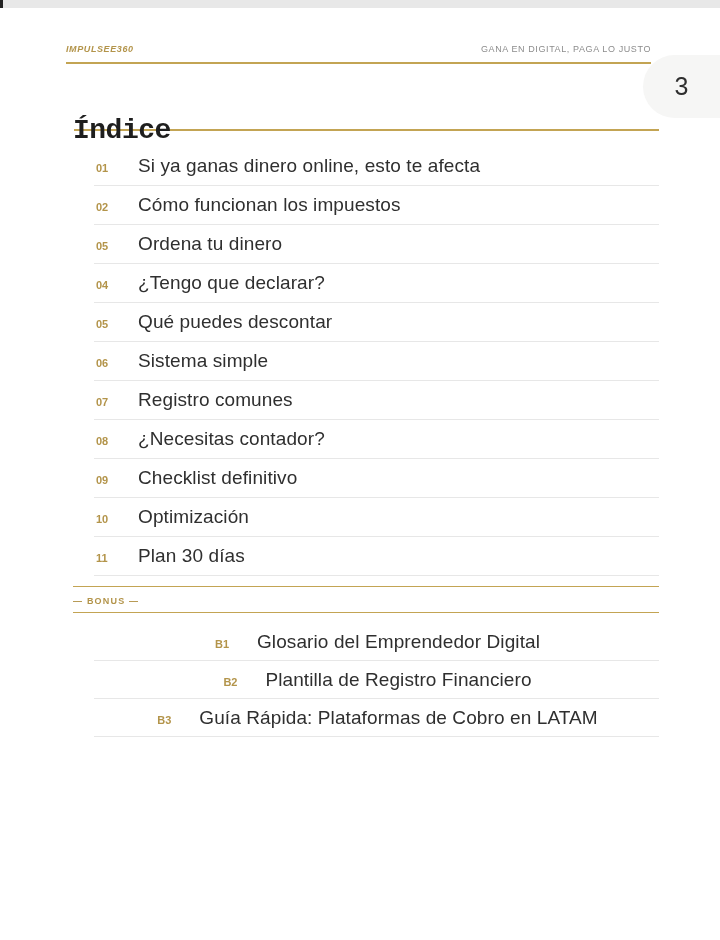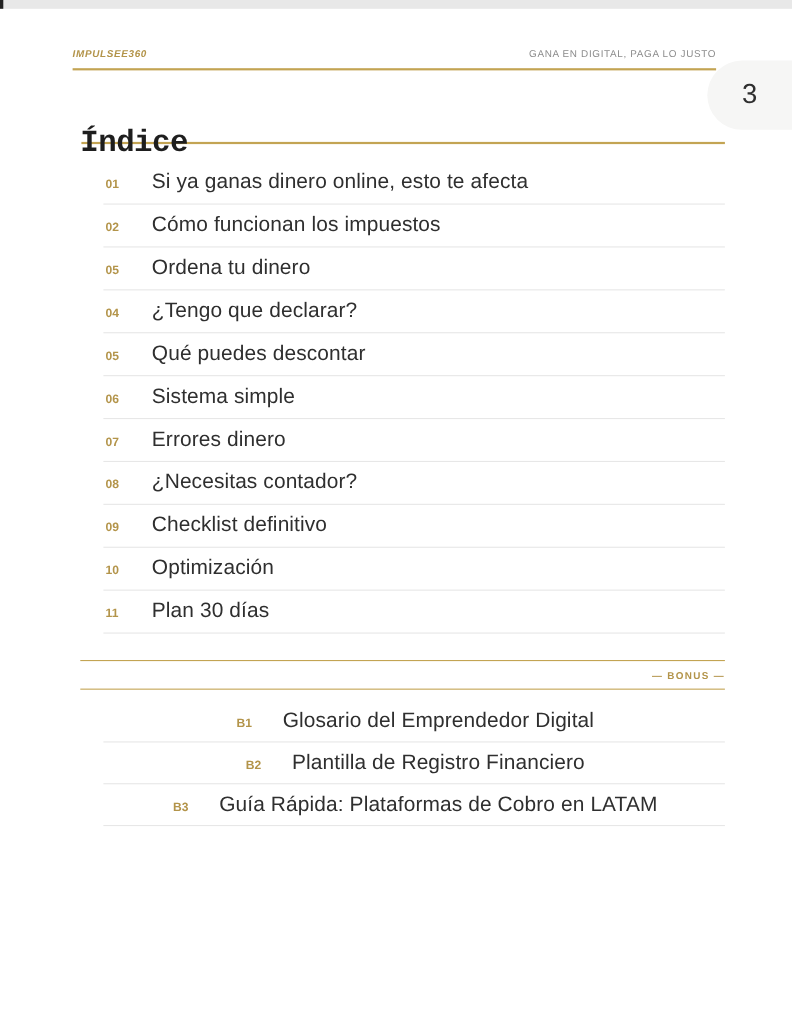--- a/index.html
+++ b/index.html
@@ -85,24 +85,24 @@
   .row-num{
     flex:none;width:44px;padding-left:2px;box-sizing:border-box;
     font-size:11px;font-weight:bold;color:var(--accent-text);
     padding-top:8px;line-height:1;
   }
   .row-label{
     font-size:19px;color:var(--item-ink);
     letter-spacing:0.1px;line-height:1.15;
   }
   .bonus-divider{
-    margin:24px 61px 10px 73px;
+    margin:10px 61px 10px 73px;
     border-top:1px solid var(--accent-line);
     border-bottom:1px solid var(--accent-line);
-    text-align:right;
+    text-align:left;
     padding:3px 0 4px 0;
   }
   .bonus-divider span{
     font-size:9px;font-weight:bold;color:var(--accent-text);
     letter-spacing:1.2px;line-height:1;
   }
 </style>
 </head>
 <body>
 
@@ -152,21 +152,21 @@
       <span class="row-label">Qué puedes descontar</span>
     </div>
 
     <div class="toc-row">
       <span class="row-num">06</span>
       <span class="row-label">Sistema simple</span>
     </div>
 
     <div class="toc-row">
       <span class="row-num">07</span>
-      <span class="row-label">Errores dinero</span>
+      <span class="row-label">Registro comunes</span>
     </div>
 
     <div class="toc-row">
       <span class="row-num">08</span>
       <span class="row-label">¿Necesitas contador?</span>
     </div>
 
     <div class="toc-row">
       <span class="row-num">09</span>
       <span class="row-label">Checklist definitivo</span>

